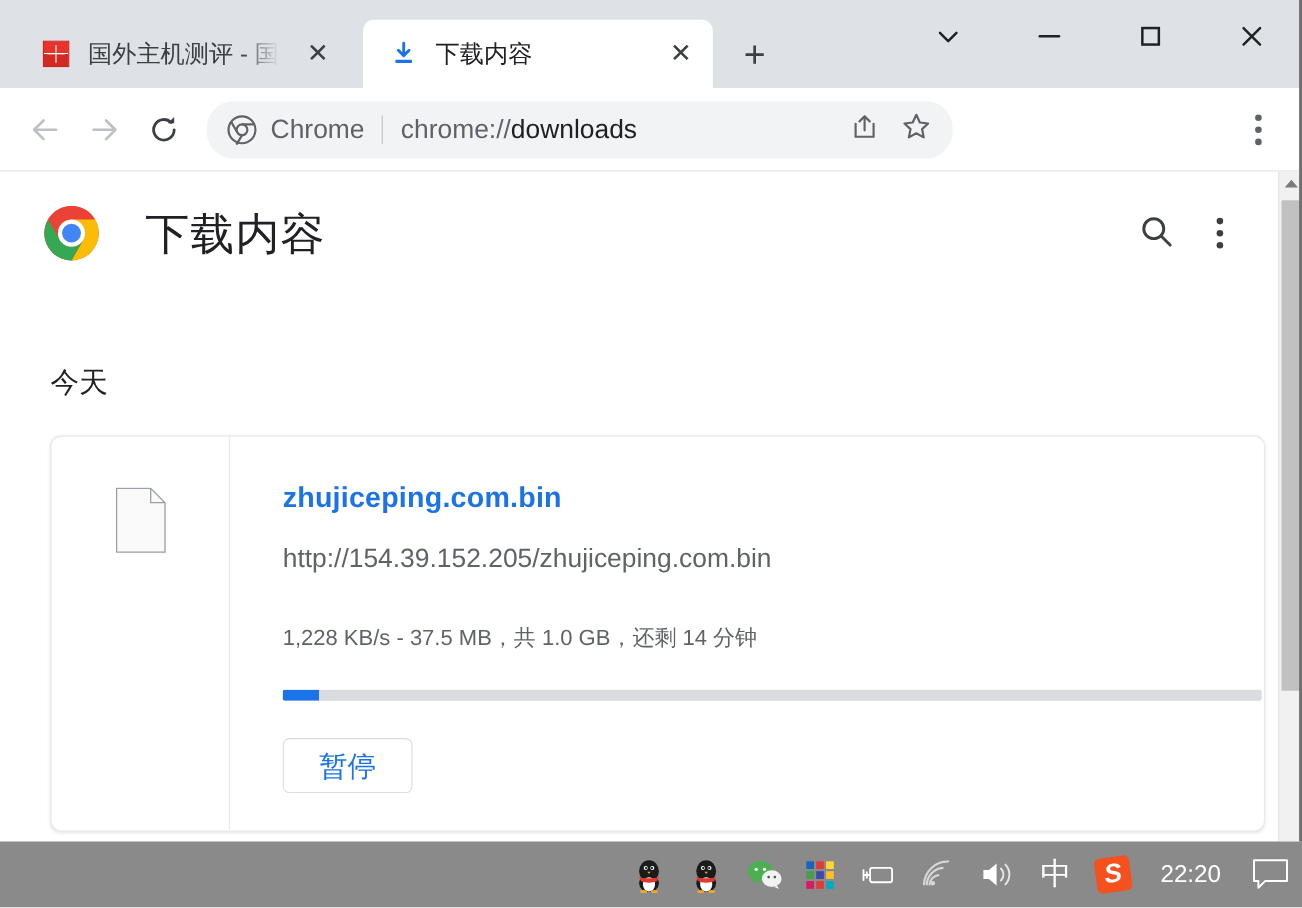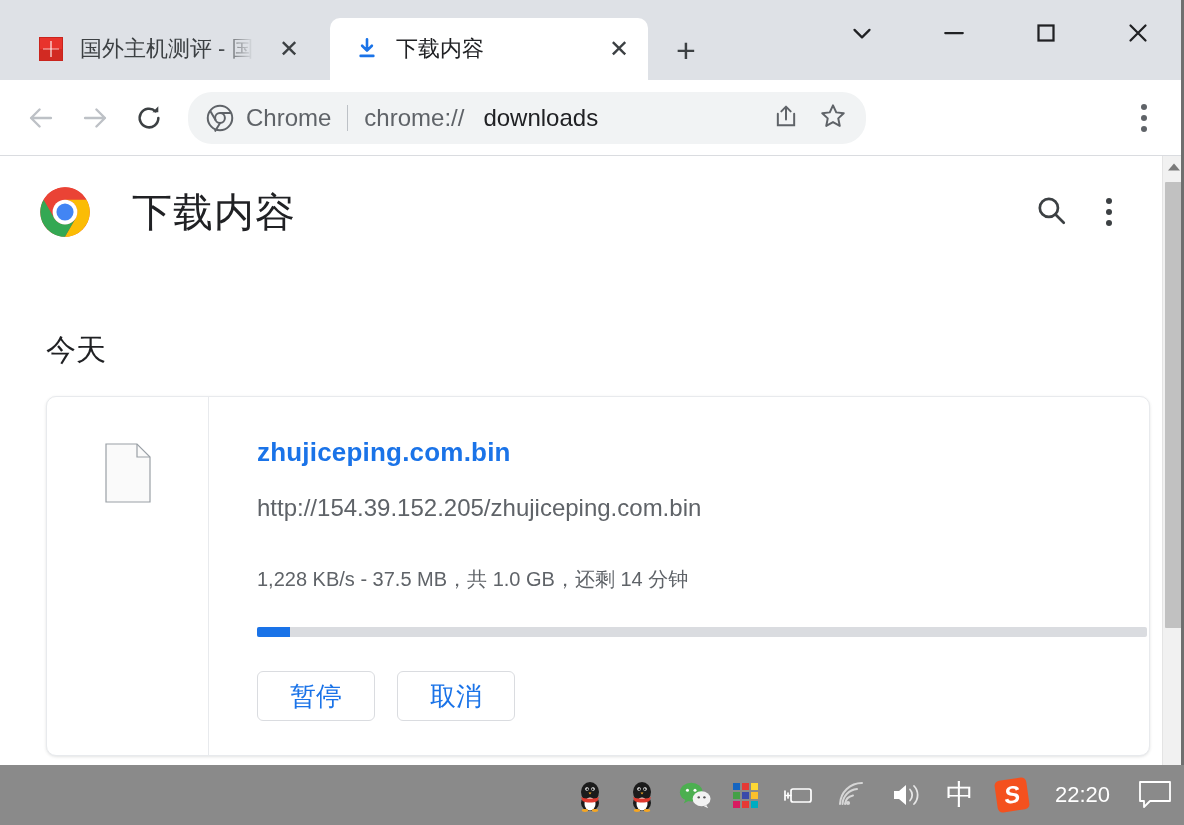--- a/index.html
+++ b/index.html
@@ -81,21 +81,21 @@
   .navbtn.first { margin-left: 14px; }
   .omnibox {
     margin-left: 12px; height: 52px; width: 678px;
     background: #f1f3f4; border-radius: 24px;
     display: flex; align-items: center; padding: 0 18px;
   }
   .omni-chrome-ico { width: 28px; height: 28px; flex: none; }
   .omni-label { font-size: 24px; color: #5f6368; margin-left: 12px; }
   .omni-sep { width: 1px; height: 26px; background: #bdc1c6; margin: 0 16px; }
   .omni-url { font-size: 24px; color: #5f6368; white-space: nowrap; }
-  .omni-url b { color: #202124; font-weight: normal; margin-left: 19px; }
+  .omni-url b { color: #202124; font-weight: normal; }
   .omni-actions { margin-left: auto; display: flex; align-items: center; gap: 18px; }
   .tb-menu { margin-left: auto; margin-right: 18px; display: flex; align-items: center; justify-content: center; width: 44px; height: 44px; }
   .dot3 { display: flex; flex-direction: column; gap: 5px; align-items: center; }
   .dot3 i { width: 6px; height: 6px; border-radius: 50%; background: #5f6368; display: block; }
 
   
   .page {
     position: absolute; left: 0; top: 156px; width: 1184px; height: 609px;
     background: #ffffff; overflow: hidden;
   }
@@ -110,21 +110,21 @@
   .watermark {
     position: absolute; left: 255px; top: 215px;
     font-size: 72px; font-weight: bold; color: #fbe3e3;
     transform: rotate(22deg); transform-origin: 0 0;
     white-space: nowrap; letter-spacing: 1px;
     pointer-events: none;
   }
 
   .section-label {
     position: absolute; left: 46px; top: 174px;
-    font-size: 30px; color: #202124;
+    font-size: 26px; color: #202124;
   }
 
   .card {
     position: absolute; left: 46px; top: 240px;
     width: 1104px; height: 360px;
     background: #ffffff;
     border: 1px solid #e8eaed;
     border-radius: 10px;
     box-shadow: 0 1px 3px rgba(60,64,67,.15);
     display: flex;
@@ -346,21 +346,20 @@
       </div>
       <div class="card-body">
         <div class="file-name">zhujiceping.com.bin</div>
         <div class="file-url">http://154.39.152.205/zhujiceping.com.bin</div>
         <div class="file-status">1,228 KB/s - 37.5 MB，共 1.0 GB，还剩 14 分钟</div>
         <div class="progress">
           <div class="progress-fill" id="progfill" style="width: 3.7%;"></div>
         </div>
         <div class="btnrow">
           <div class="btn">暂停</div>
-          <div class="btn">取消</div>
         </div>
       </div>
     </div>
   </div>
 
   <div class="scrollbar">
     <div class="sb-arrow">
       <svg width="14" height="10" viewBox="0 0 14 10">
           <path d="M7 1.5L13 8.5H1z" fill="#7a7a7a"></path>
         </svg>

